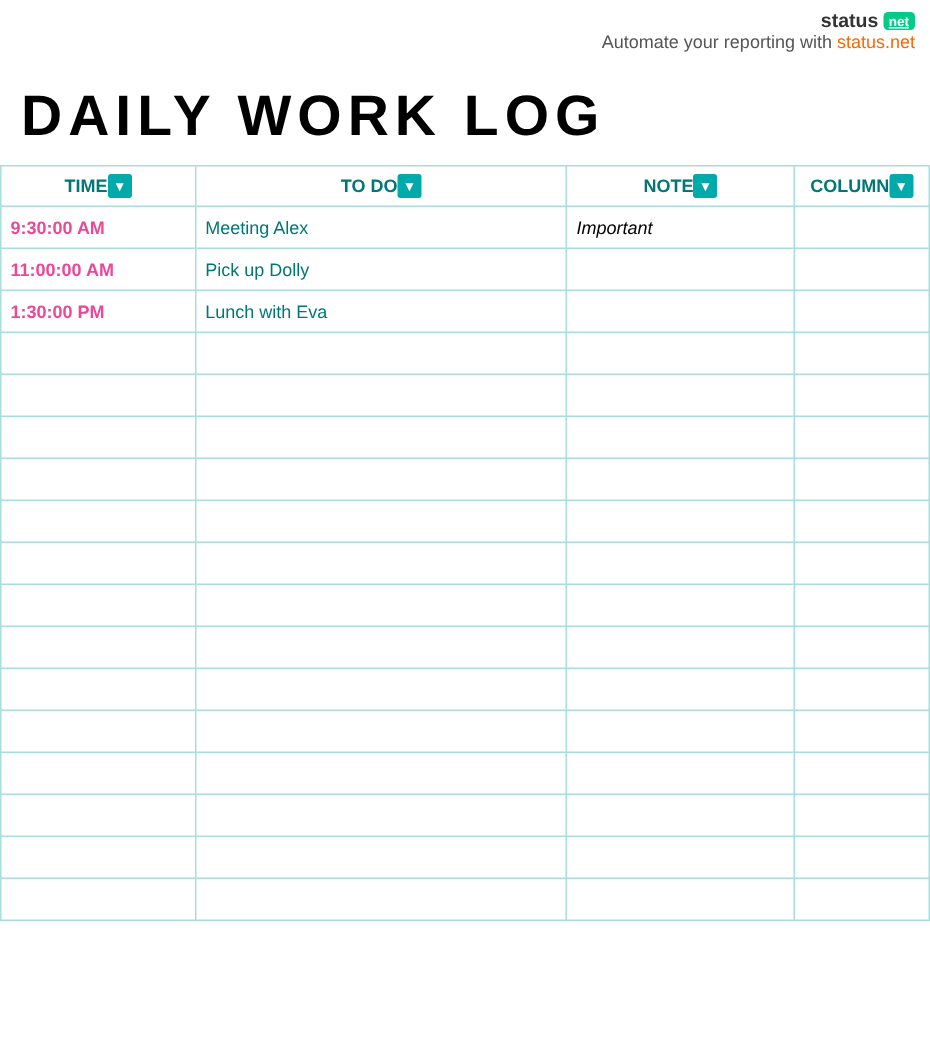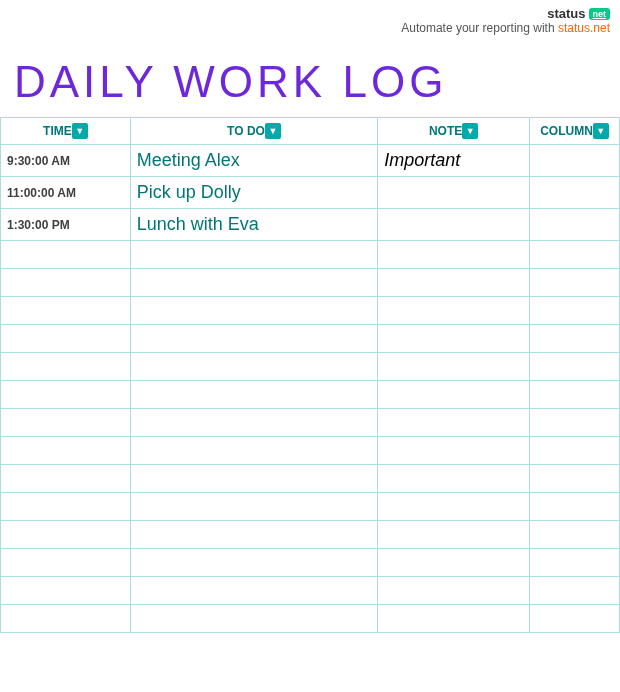--- a/index.html
+++ b/index.html
@@ -45,23 +45,23 @@
       font-size: 12px;
       color: #555;
     }
 
     .tagline a {
       color: #ff6600;
       text-decoration: none;
     }
 
     .page-title {
-      color: #6d28d9;
-      font-size: 44px;
-      font-weight: normal;
+      color: #000000;
+      font-size: 38px;
+      font-weight: bold;
       letter-spacing: 4px;
       padding: 18px 14px 10px 14px;
     }
 
     .work-log-table {
       width: 100%;
       border-collapse: collapse;
       border: 1px solid #aadddd;
     }
 
@@ -100,26 +100,26 @@
       cursor: pointer;
       flex-shrink: 0;
     }
 
     .data-row td {
       border: 1px solid #aadddd;
       padding: 5px 6px;
       height: 28px;
       vertical-align: middle;
       color: #007777;
-      font-size: 18px;
+      font-size: 12px;
     }
 
     .data-row td.time-cell {
       font-weight: bold;
-      color: #404040;
+      color: #ec4899;
       font-size: 12px;
     }
 
     .data-row td.note-cell {
       color: #000000;
       font-style: italic;
     }
 
     .empty-row td {
       border: 1px solid #aadddd;

